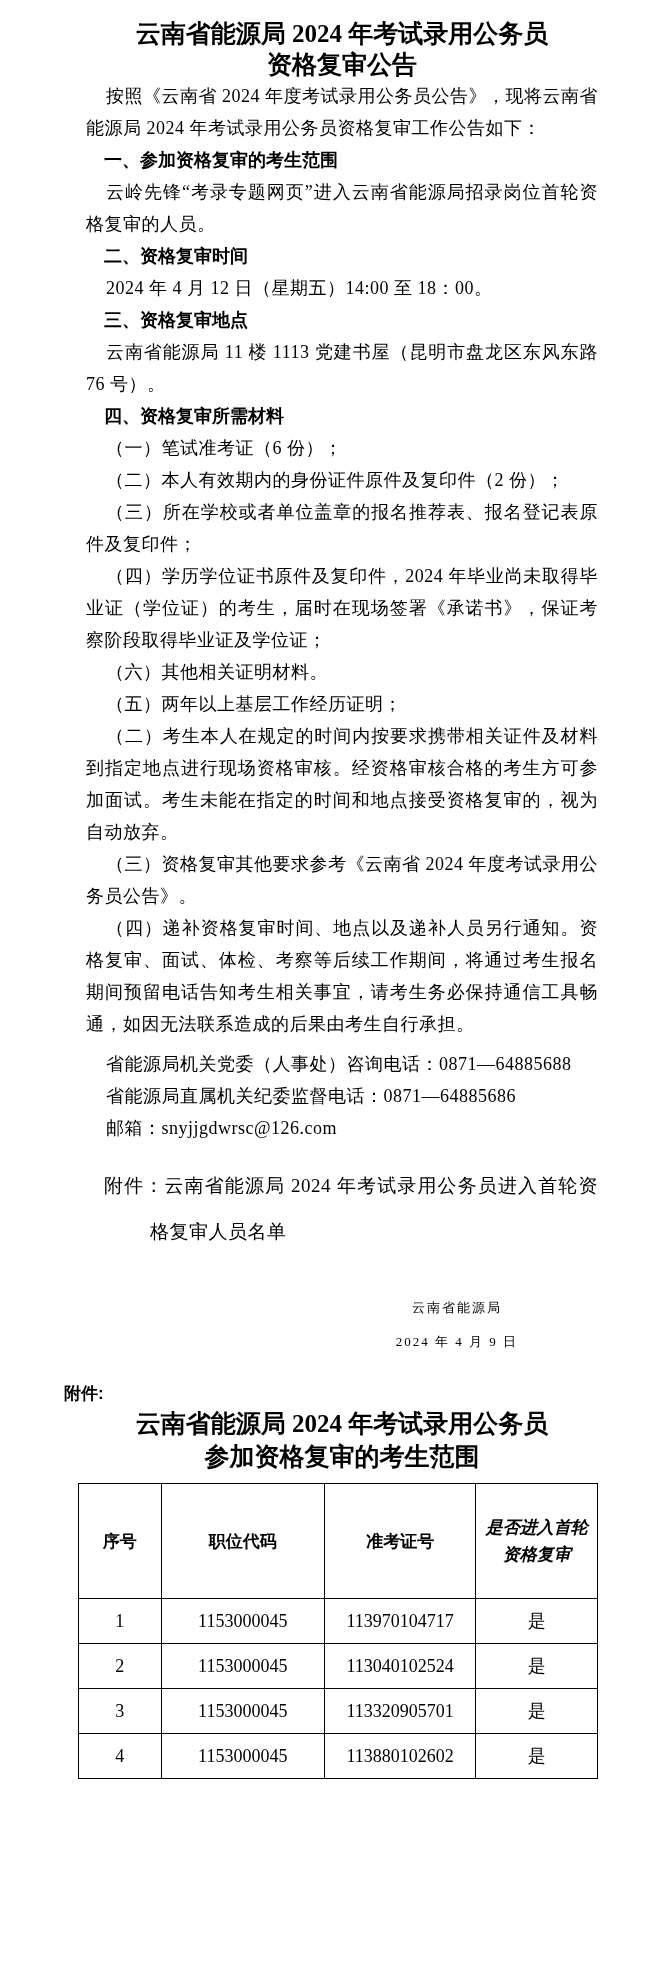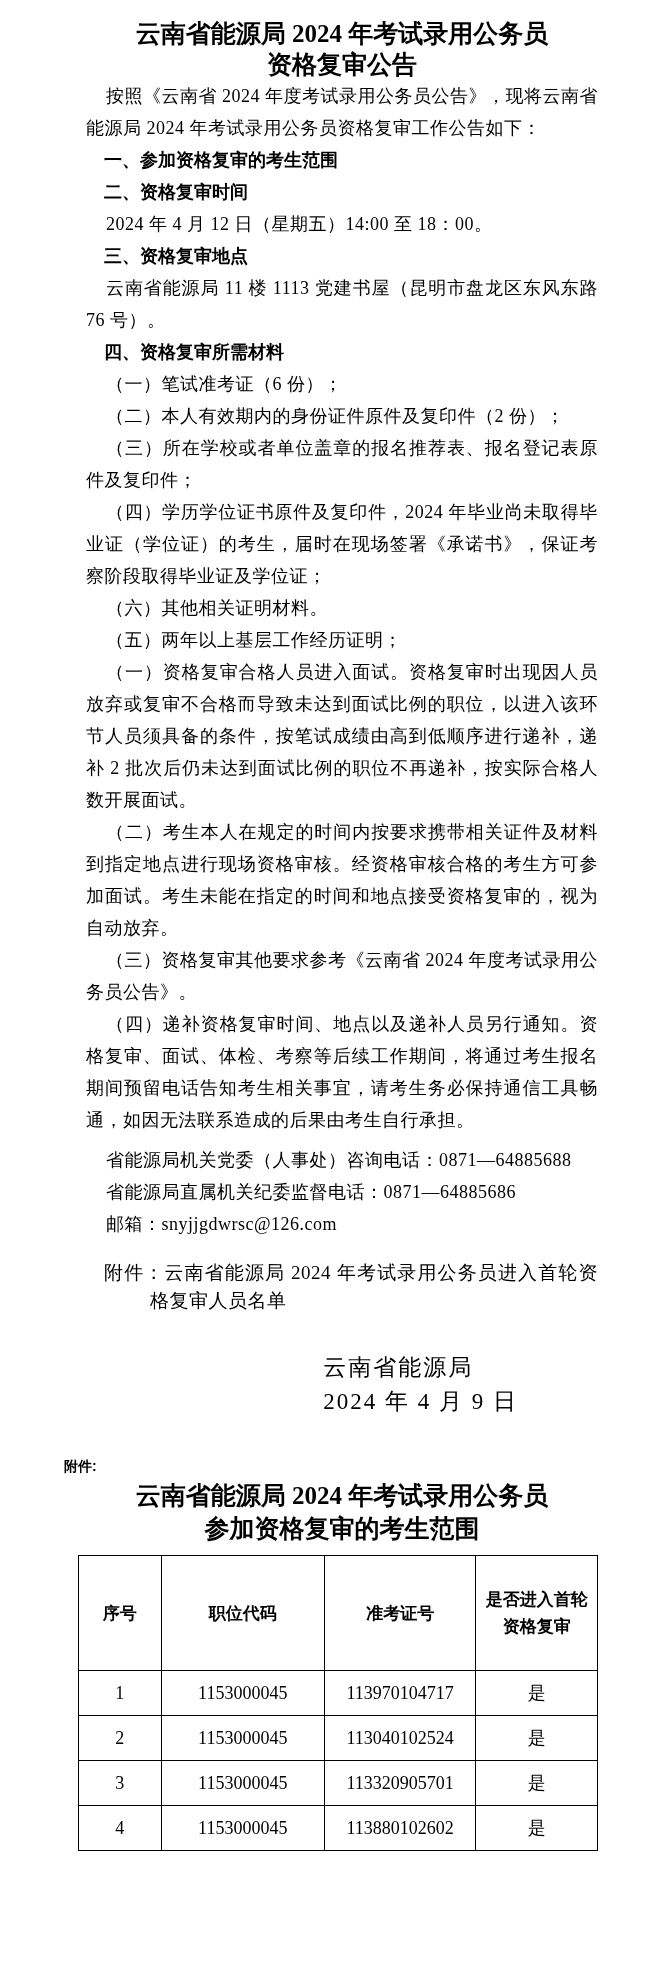--- a/index.html
+++ b/index.html
@@ -18,81 +18,81 @@
     font-size:18px;line-height:32px;text-align:justify;text-indent:20px;
     margin:0;letter-spacing:0.5px;
   }
   .sec-heading{
     font-family:"Liberation Sans","DejaVu Sans",sans-serif;
     font-weight:bold;font-size:18px;line-height:32px;margin:0;
     padding-left:18px;
   }
   .contact-block{margin-top:8px;}
   .attach-note{
-    font-size:19px;line-height:28px;
+    font-size:19px;line-height:46px;
     padding-left:64px;text-indent:-46px;text-align:justify;letter-spacing:0.5px;
   }
   .signature{
-    margin:36px 80px 0 auto;width:fit-content;text-align:left;
-    font-size:23px;line-height:34px;letter-spacing:2px;
+    margin:36px 80px 0 auto;width:fit-content;text-align:center;
+    font-size:13px;line-height:34px;letter-spacing:2px;
   }
   .attach-label{
     font-family:"Liberation Sans","DejaVu Sans",sans-serif;
-    font-weight:bold;font-size:14px;line-height:22px;margin-top:36px;
+    font-weight:bold;font-size:17px;line-height:22px;margin-top:24px;
     margin-left:-22px;
   }
   .attach-title{
     font-size:25px;font-weight:bold;text-align:center;line-height:33px;
     margin-top:2px;
   }
   table.roster{
     border-collapse:collapse;margin-top:10px;margin-left:-8px;
     width:calc(100% + 8px);table-layout:fixed;
   }
   table.roster th,table.roster td{
     border:1.5px solid #000;text-align:center;vertical-align:middle;padding:0 4px;
   }
   table.roster th{
     font-family:"Liberation Sans","DejaVu Sans",sans-serif;
     font-weight:bold;font-size:17px;line-height:27px;height:114px;
   }
   table.roster td{
     font-size:18px;height:44px;font-family:"Liberation Serif","DejaVu Serif",serif;
   }
-  .c1{width:15.3%;} .c2{width:31.9%;} .c3{width:29.5%;} .c4{width:23.3%;}
+  .c1{width:15.3%;} .c2{width:31.9%;} .c3{width:29.5%;} .c4{width:23.3%;font-style:italic;}
 </style>
 </head>
 <body>
 
 <div class="page">
 
   <div class="doc-title">
     <div>云南省能源局 2024 年考试录用公务员</div>
     <div>资格复审公告</div>
   </div>
 
   <p class="body intro">按照《云南省 2024 年度考试录用公务员公告》，现将云南省能源局 2024 年考试录用公务员资格复审工作公告如下：</p>
 
   <h3 class="sec-heading">一、参加资格复审的考生范围</h3>
+  <p class="body">云岭先锋“考录专题网页”进入云南省能源局招录岗位首轮资格复审的人员。</p>
 
   <h3 class="sec-heading">二、资格复审时间</h3>
   <p class="body">2024 年 4 月 12 日（星期五）14:00 至 18：00。</p>
 
   <h3 class="sec-heading">三、资格复审地点</h3>
   <p class="body">云南省能源局 11 楼 1113 党建书屋（昆明市盘龙区东风东路 76 号）。</p>
 
   <h3 class="sec-heading">四、资格复审所需材料</h3>
   <p class="body">（一）笔试准考证（6 份）；</p>
   <p class="body">（二）本人有效期内的身份证件原件及复印件（2 份）；</p>
   <p class="body">（三）所在学校或者单位盖章的报名推荐表、报名登记表原件及复印件；</p>
   <p class="body">（四）学历学位证书原件及复印件，2024 年毕业尚未取得毕业证（学位证）的考生，届时在现场签署《承诺书》，保证考察阶段取得毕业证及学位证；</p>
   <p class="body">（六）其他相关证明材料。</p>
   <p class="body">（五）两年以上基层工作经历证明；</p>
 
-  <p class="body">（一）资格复审合格人员进入面试。资格复审时出现因人员放弃或复审不合格而导致未达到面试比例的职位，以进入该环节人员须具备的条件，按笔试成绩由高到低顺序进行递补，递补 2 批次后仍未达到面试比例的职位不再递补，按实际合格人数开展面试。</p>
   <p class="body">（二）考生本人在规定的时间内按要求携带相关证件及材料到指定地点进行现场资格审核。经资格审核合格的考生方可参加面试。考生未能在指定的时间和地点接受资格复审的，视为自动放弃。</p>
   <p class="body">（三）资格复审其他要求参考《云南省 2024 年度考试录用公务员公告》。</p>
   <p class="body">（四）递补资格复审时间、地点以及递补人员另行通知。资格复审、面试、体检、考察等后续工作期间，将通过考生报名期间预留电话告知考生相关事宜，请考生务必保持通信工具畅通，如因无法联系造成的后果由考生自行承担。</p>
 
   <div class="contact-block">
     <p class="body">省能源局机关党委（人事处）咨询电话：0871—64885688</p>
     <p class="body">省能源局直属机关纪委监督电话：0871—64885686</p>
     <p class="body">邮箱：snyjjgdwrsc@126.com</p>
   </div>
 

